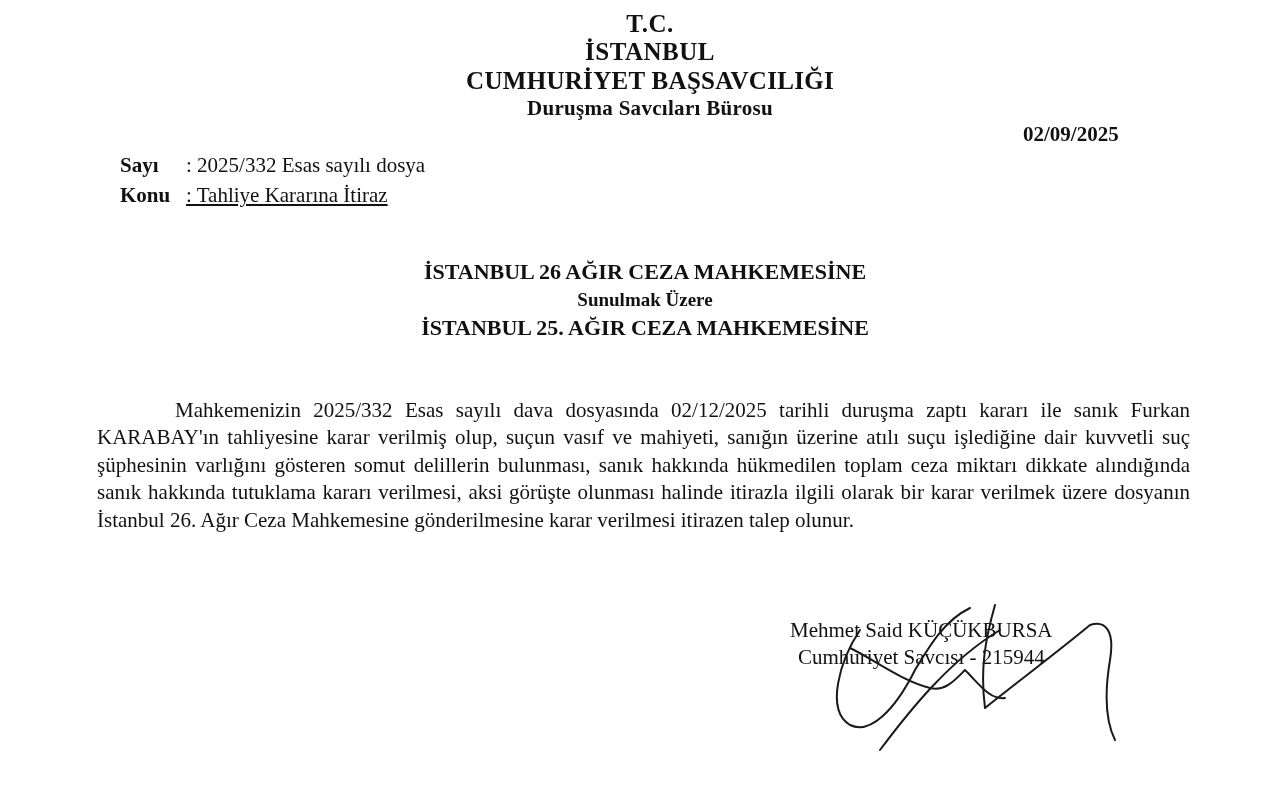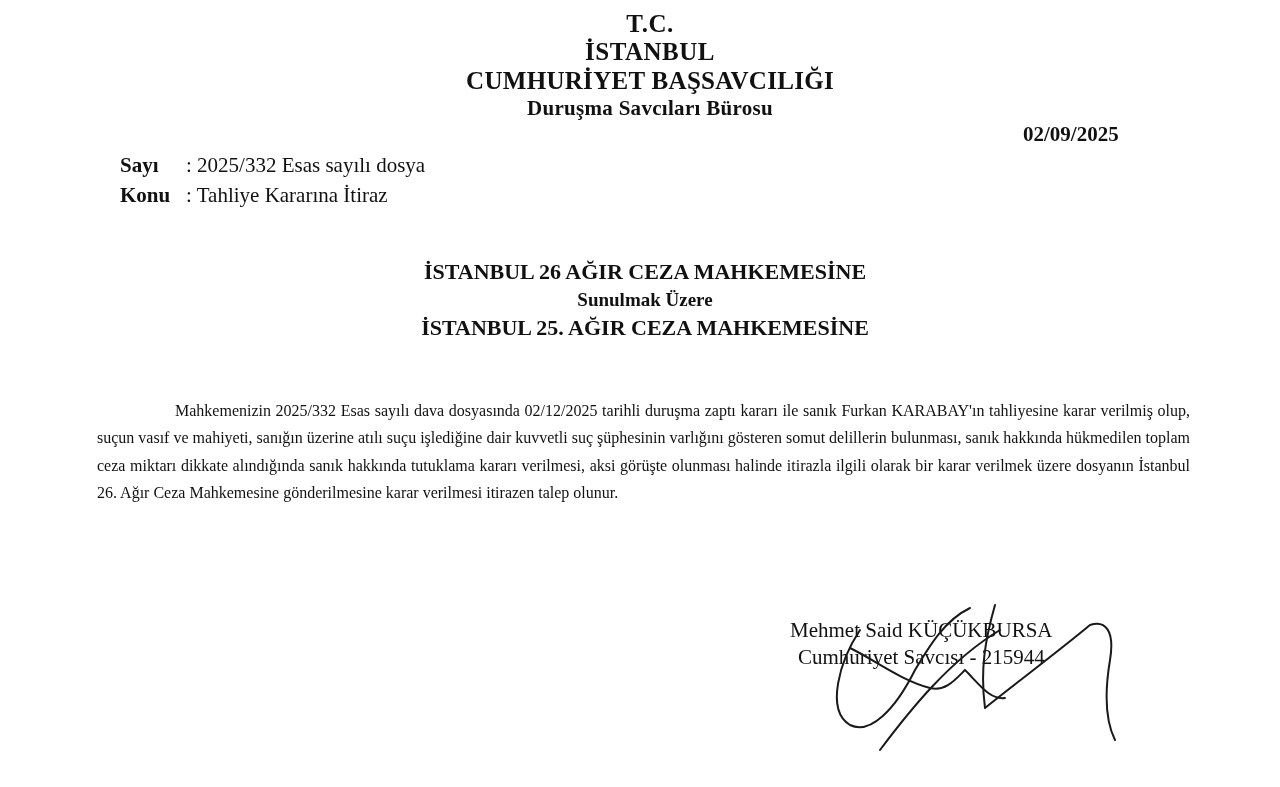--- a/index.html
+++ b/index.html
@@ -10,28 +10,28 @@
     .abs { position: absolute; white-space: nowrap; }
     .hdr { left: 0; width: 1300px; text-align: center; font-weight: bold; }
     .h1 { top: 10px; font-size: 25px; letter-spacing: 0.5px; }
     .h2 { top: 38px; font-size: 25px; letter-spacing: 0.5px; }
     .h3 { top: 67px; font-size: 25px; letter-spacing: 0.3px; }
     .h4 { top: 96px; font-size: 21px; letter-spacing: 0.3px; }
     .date { top: 122px; left: 1023px; font-size: 21px; font-weight: bold; }
     .meta { left: 93px; font-size: 21px; margin-left: 27px; }
     .meta .lbl { font-weight: bold; display: inline-block; }
     .meta1 { top: 153px; }
-    .meta2 { top: 183px; }
+    .meta2 { top: 183px; text-decoration: underline; }
     .addr { left: 0; width: 1290px; text-align: center; font-weight: bold; }
     .a1 { top: 259px; font-size: 22px; }
     .a2 { top: 289px; font-size: 19px; }
     .a3 { top: 315px; font-size: 22px; }
     .body-text {
       position: absolute; left: 97px; top: 397px; width: 1093px;
-      font-size: 16px; line-height: 27.4px; text-align: justify; text-align-last: left;
+      font-size: 21px; line-height: 27.4px; text-align: justify; text-align-last: left;
       text-indent: 78px;
     }
     .sig1 { top: 618px; left: 790px; font-size: 21px; }
     .sig2 { top: 645px; left: 798px; font-size: 21px; }
     .signature { position: absolute; left: 820px; top: 600px; width: 320px; height: 160px; }
   </style>
 </head>
 <body>
 
 <div>

